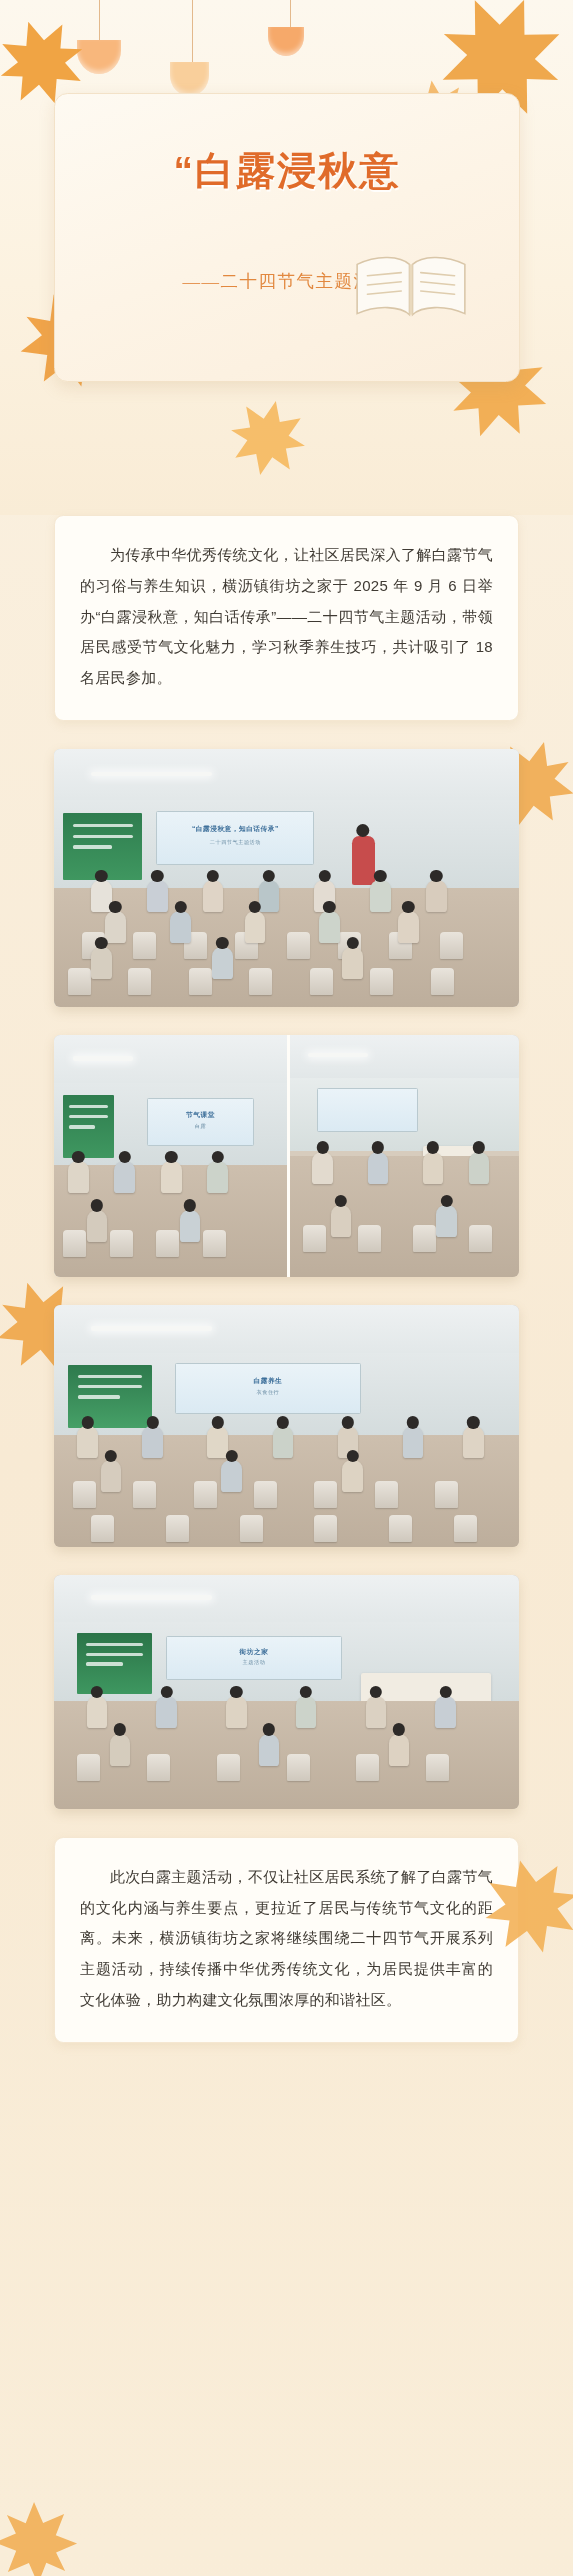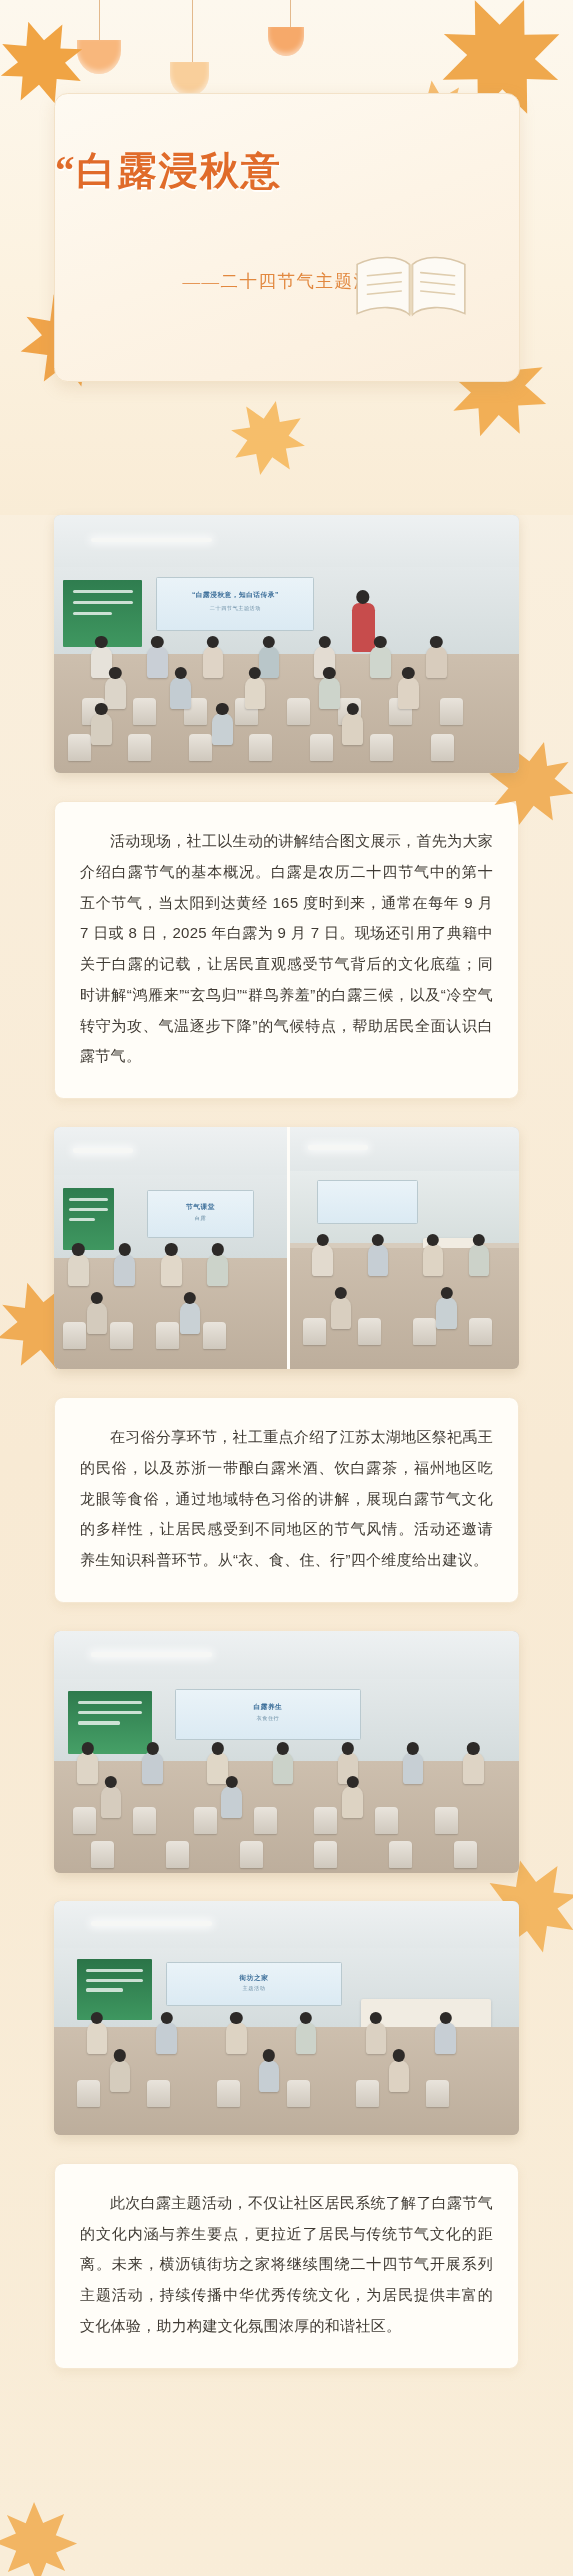--- a/index.html
+++ b/index.html
@@ -64,21 +64,22 @@
     height: 289px;
     background: linear-gradient(160deg, #fefaf2 0%, #fdf4e6 50%, #fbeedc 100%);
     border-radius: 13.4px;
     box-shadow: 0 5.2px 15.5px rgba(190,150,100,.18);
     border: 0.5px solid #f3e2c8;
   }
   .title-main {
     position: absolute;
     left: 0; right: 0;
     top: 49px;
-    font-family: Liberation Serif, serif;
+    text-align: center;
+    font-family: Liberation Sans, sans-serif;
     font-weight: bold;
     font-size: 39px;
     line-height: 1.45;
     color: #e06b2a;
     letter-spacing: 2.1px;
     text-shadow: 1px 1.5px 0 rgba(255,255,255,.85);
   }
   .title-divider {
     position: absolute;
     left: 0; right: 0;
@@ -284,20 +285,21 @@
     <svg class="leaf" style="left:-7.2px;top:762px;width:98px;height:98px;transform:rotate(28deg);opacity:.85" viewBox="0 0 100 100">
       <path fill="#efa23f" d="M50 4 L60 28 L84 18 L74 42 L96 50 L74 58 L84 82 L60 72 L50 96 L40 72 L16 82 L26 58 L4 50 L26 42 L16 18 L40 28 Z"></path>
     </svg>
     <svg class="leaf" style="right:-10.3px;top:1340px;width:103px;height:103px;transform:rotate(-14deg);opacity:.85" viewBox="0 0 100 100">
       <path fill="#f3ae4f" d="M50 4 L60 28 L84 18 L74 42 L96 50 L74 58 L84 82 L60 72 L50 96 L40 72 L16 82 L26 58 L4 50 L26 42 L16 18 L40 28 Z"></path>
     </svg>
     <svg class="leaf" style="left:-8.2px;top:1984px;width:88px;height:88px;transform:rotate(44deg);opacity:.8" viewBox="0 0 100 100">
       <path fill="#f1a846" d="M50 4 L60 28 L84 18 L74 42 L96 50 L74 58 L84 82 L60 72 L50 96 L40 72 L16 82 L26 58 L4 50 L26 42 L16 18 L40 28 Z"></path>
     </svg>
 
+    <div class="para">为传承中华优秀传统文化，让社区居民深入了解白露节气的习俗与养生知识，横沥镇街坊之家于 2025 年 9 月 6 日举办“白露浸秋意，知白话传承”——二十四节气主题活动，带领居民感受节气文化魅力，学习秋季养生技巧，共计吸引了 18 名居民参加。</div>
 
     <div class="photo-wrap">
       <div class="photo p1">
         <div class="scene">
           <div class="ceiling"></div>
           <div class="wall"></div>
           <div class="banner">
               <i></i>
               <i></i>
               <i></i>
@@ -341,21 +343,20 @@
               <div class="chair" style="left:68%"></div>
             <div class="chair" style="left:81%"></div>
             <div class="person" style="left:8%;background:#d6cec0"></div>
             <div class="person" style="left:34%;background:#c8d0d4"></div>
             <div class="person" style="left:62%;background:#dcd2c2"></div>
           </div>
         </div>
       </div>
     </div>
 
-    <div class="para">活动现场，社工以生动的讲解结合图文展示，首先为大家介绍白露节气的基本概况。白露是农历二十四节气中的第十五个节气，当太阳到达黄经 165 度时到来，通常在每年 9 月 7 日或 8 日，2025 年白露为 9 月 7 日。现场还引用了典籍中关于白露的记载，让居民直观感受节气背后的文化底蕴；同时讲解“鸿雁来”“玄鸟归”“群鸟养羞”的白露三候，以及“冷空气转守为攻、气温逐步下降”的气候特点，帮助居民全面认识白露节气。</div>
 
     <div class="photo-wrap">
       <div class="photo p2">
         <div class="collage">
           <div class="half left">
             <div class="scene">
               <div class="ceiling"></div>
               <div class="wall"></div>
               <div class="banner" style="left:4%;width:22%">
                   <i></i>
@@ -405,21 +406,20 @@
                   <div class="chair" style="left:78%"></div>
                 <div class="person" style="left:18%;background:#d9cfc0"></div>
                 <div class="person" style="left:64%;background:#c8d0d3"></div>
               </div>
             </div>
           </div>
         </div>
       </div>
     </div>
 
-    <div class="para">在习俗分享环节，社工重点介绍了江苏太湖地区祭祀禹王的民俗，以及苏浙一带酿白露米酒、饮白露茶，福州地区吃龙眼等食俗，通过地域特色习俗的讲解，展现白露节气文化的多样性，让居民感受到不同地区的节气风情。活动还邀请养生知识科普环节。从“衣、食、住、行”四个维度给出建议。</div>
 
     <div class="photo-wrap">
       <div class="photo p3">
         <div class="scene" style="background:#cbc0b2">
           <div class="ceiling"></div>
           <div class="wall"></div>
           <div class="banner" style="left:3%;width:18%;background:linear-gradient(180deg,#2e7a4d,#46a067)">
               <i></i>
               <i></i>
               <i></i>

